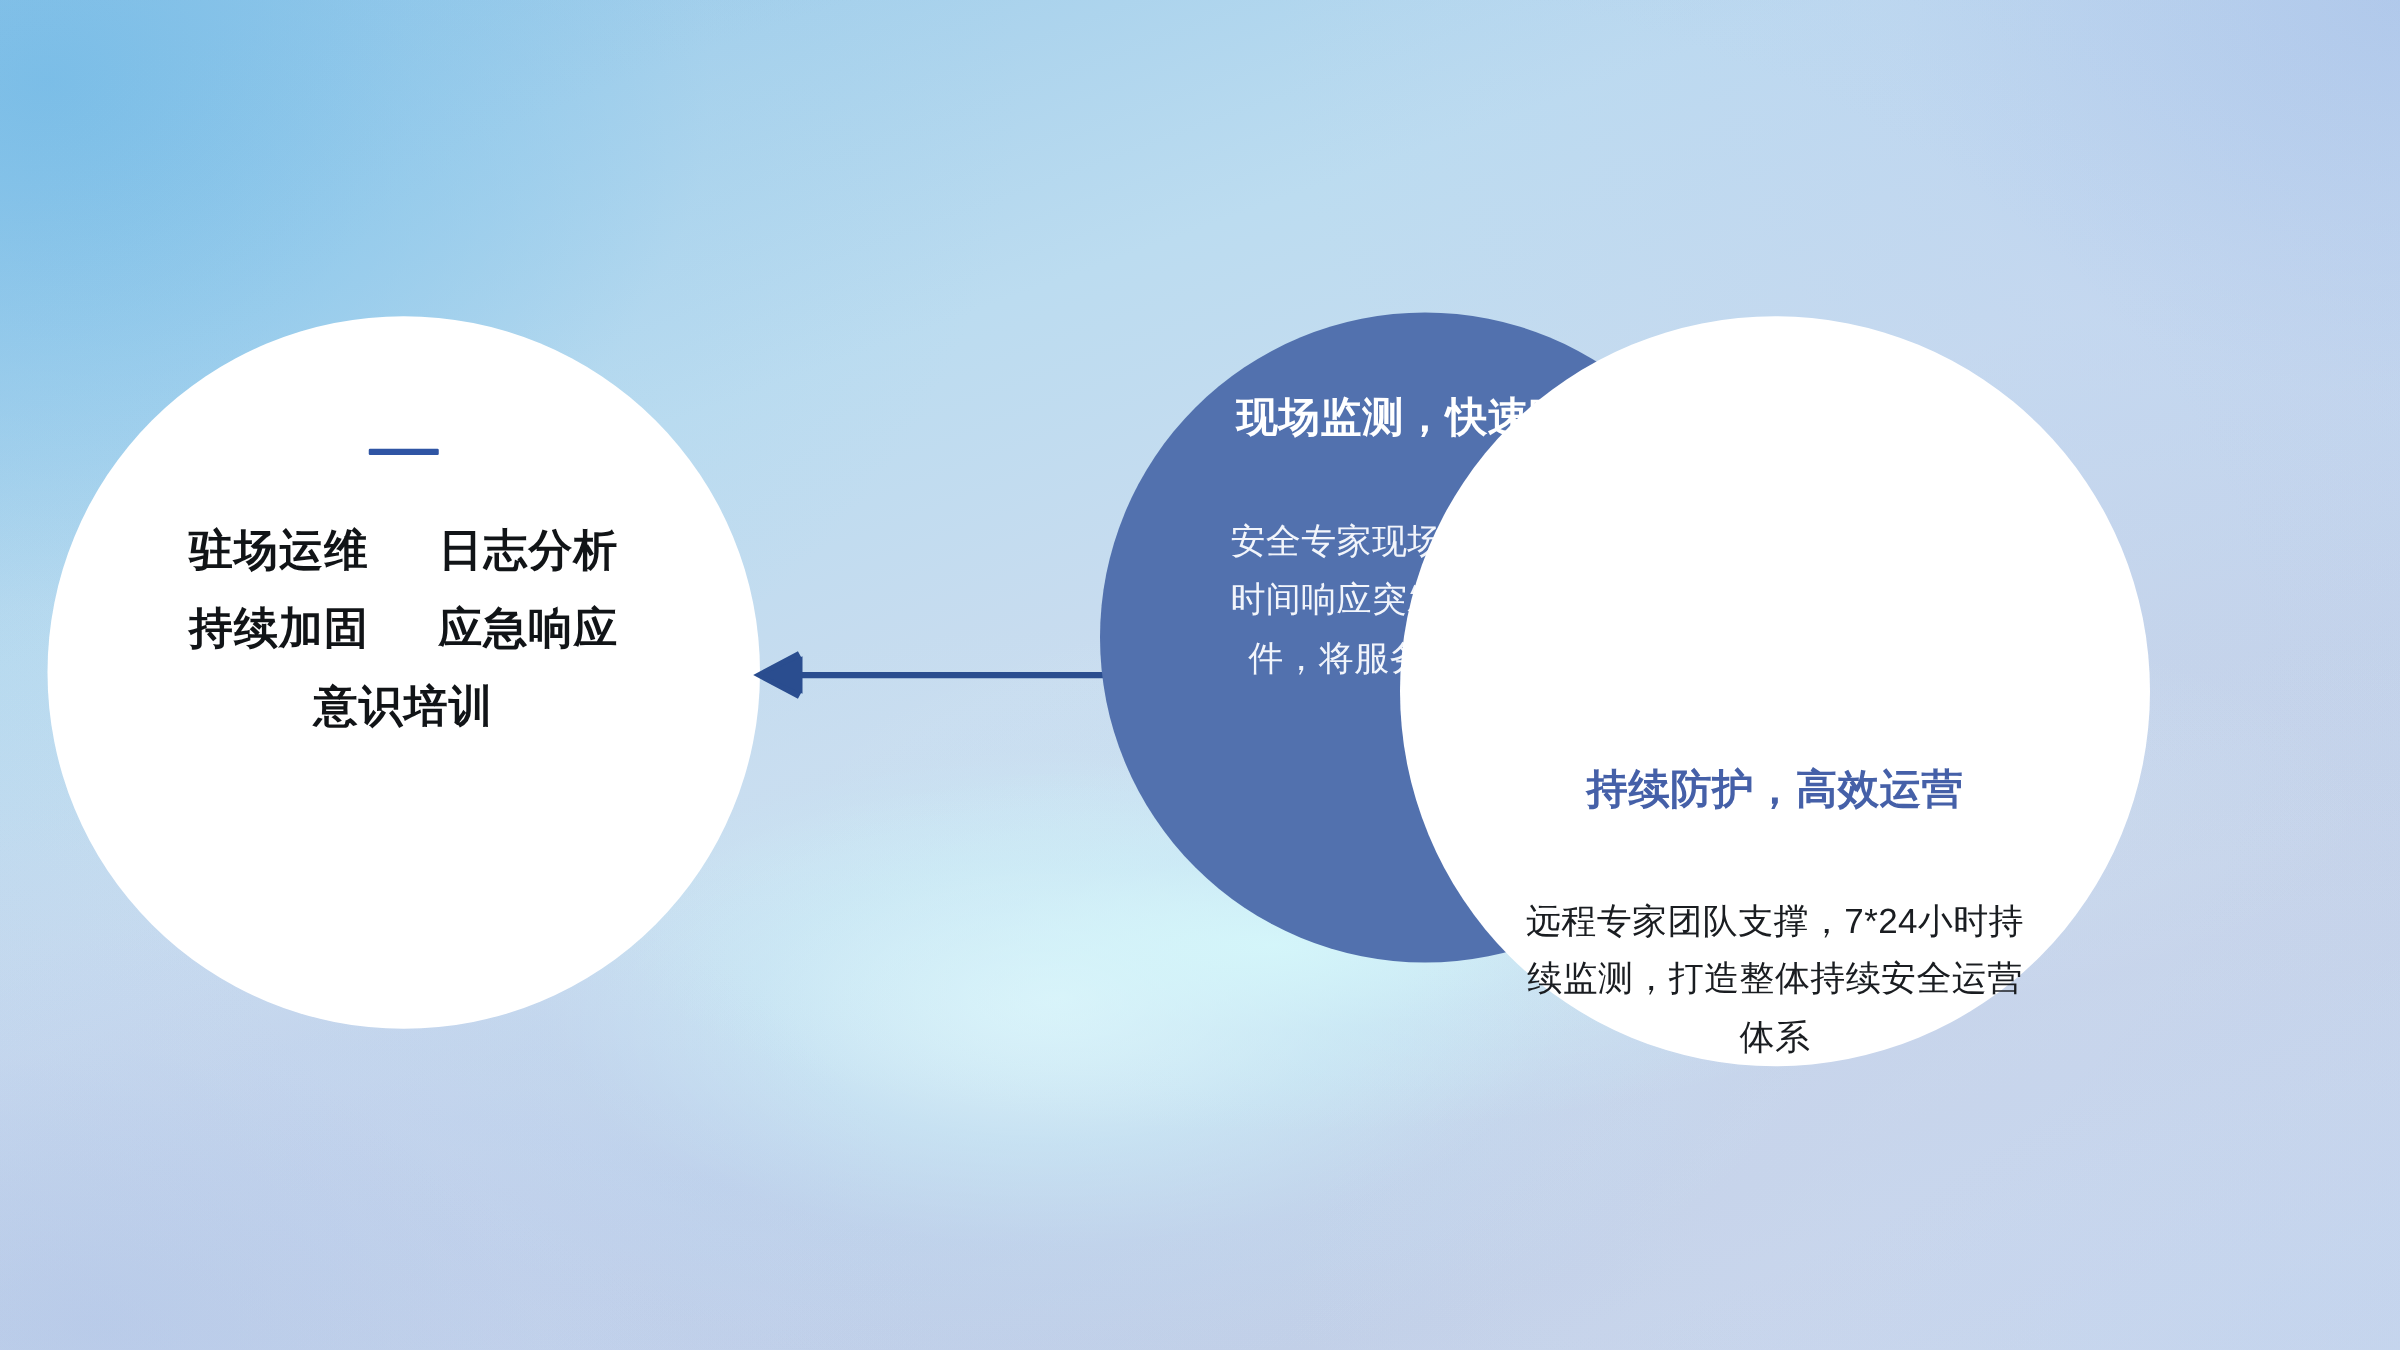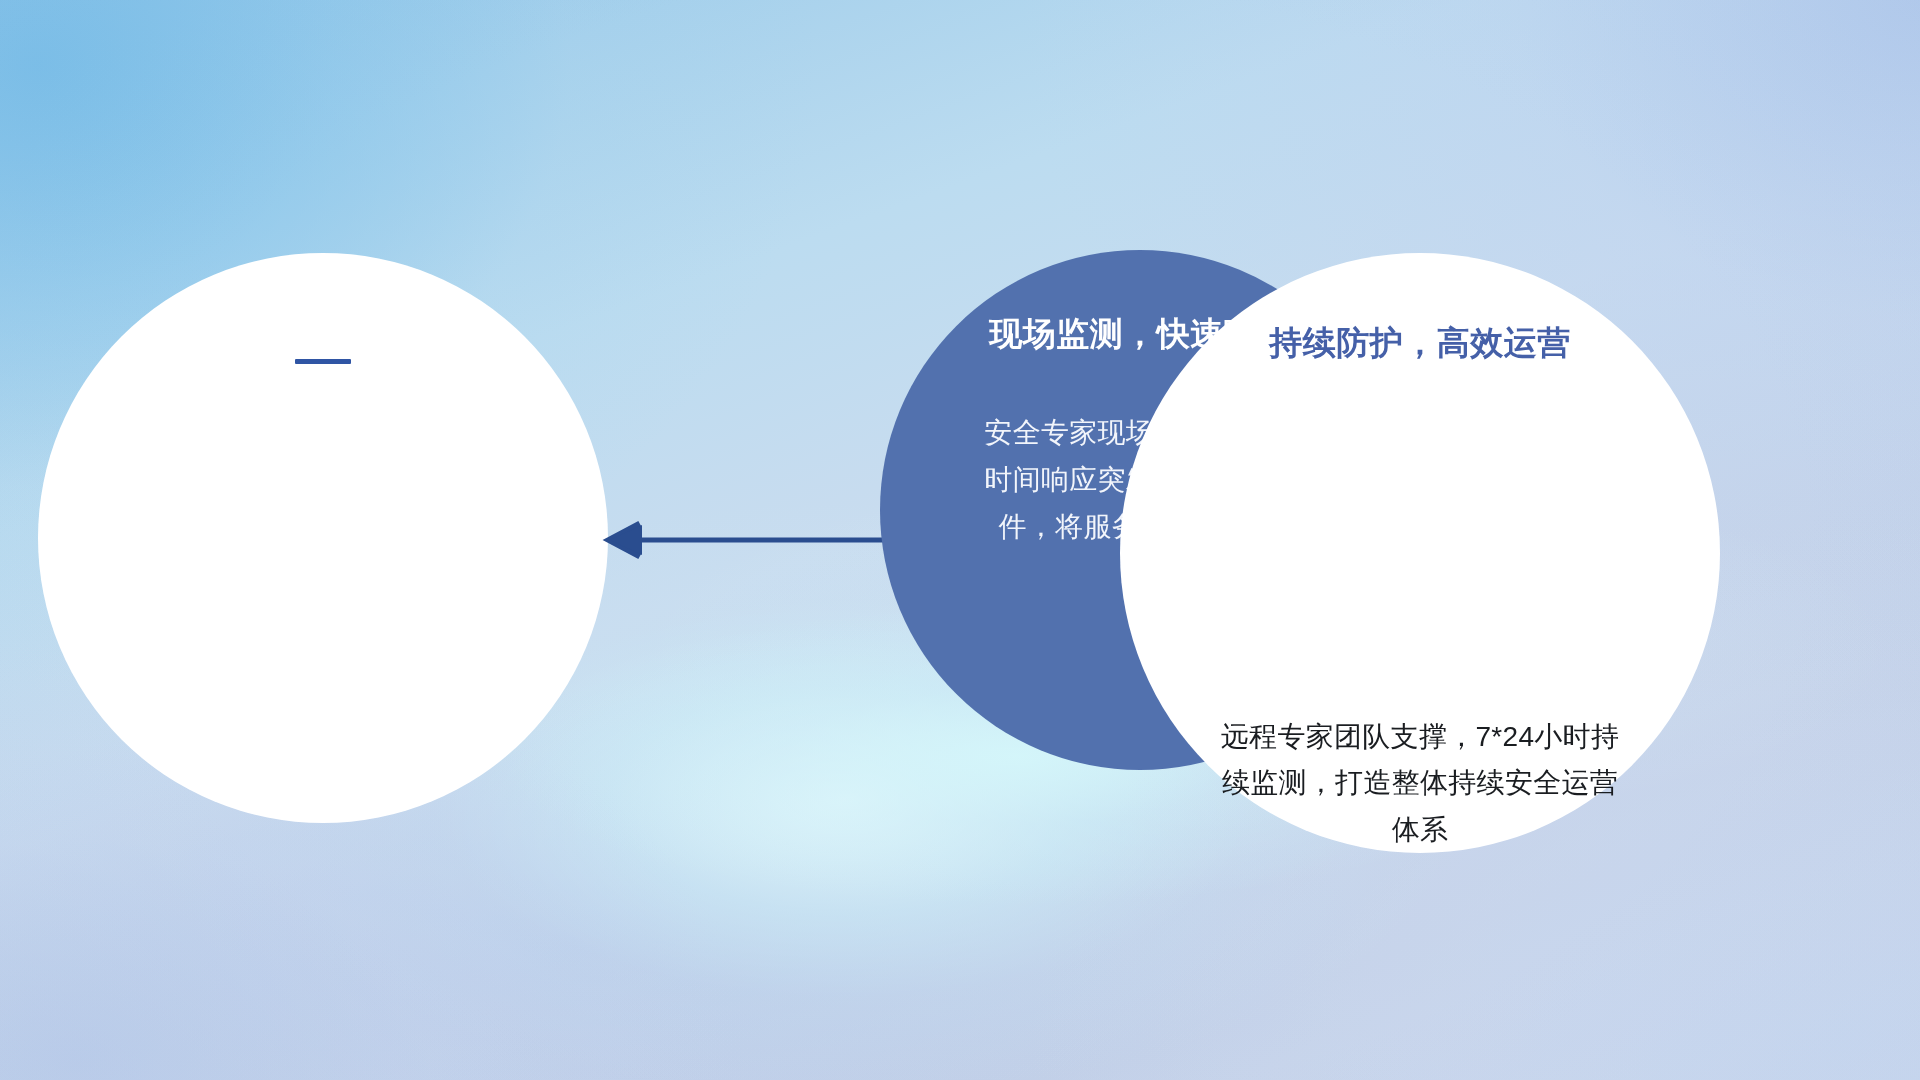--- a/index.html
+++ b/index.html
@@ -155,21 +155,21 @@
     line-height: 1.68;
     letter-spacing: 0.3px;
   }
 
   .circle-right {
     left: 1120px;
     top: 253px;
     width: 600px;
     height: 600px;
     background: #ffffff;
-    justify-content: space-between;
+    justify-content: flex-end;
     padding-top: 68px;
     z-index: 3;
   }
   .right-title {
     color: #4560a8;
     font-weight: bold;
     font-size: 33px;
     letter-spacing: 0.5px;
     white-space: nowrap;
   }
@@ -203,20 +203,35 @@
   <div class="bg-layer bg-topright-wash"></div>
   <div class="bg-layer bg-sweep"></div>
   <div class="bg-layer bg-center-light"></div>
   <div class="bg-layer bg-cyan-streak"></div>
   <div class="bg-layer bg-bottomright-soft"></div>
   <div class="bg-layer bg-bottomleft-soft"></div>
   <div class="bg-layer bg-vignette"></div>
 
   <div class="circle circle-left">
     <div class="divider"></div>
+    <div class="skills">
+      <div class="skill-row">
+        <span>驻场运维</span>
+        <span class="skill-gap"></span>
+        <span>日志分析</span>
+      </div>
+      <div class="skill-row">
+        <span>持续加固</span>
+        <span class="skill-gap"></span>
+        <span>应急响应</span>
+      </div>
+      <div class="skill-row">
+        <span>意识培训</span>
+      </div>
+    </div>
   </div>
 
   <div class="arrow-wrap">
     <svg width="300" height="56" viewBox="0 0 300 56">
       <line x1="30" y1="28" x2="300" y2="28" stroke="#2a4d8f" stroke-width="5"></line>
       <polyline points="44,12 14,28 44,44" fill="none" stroke="#2a4d8f" stroke-width="7" stroke-linejoin="miter" stroke-linecap="butt"></polyline>
       <polygon points="14,28 46,13 46,43" fill="#2a4d8f"></polygon>
     </svg>
   </div>
 

